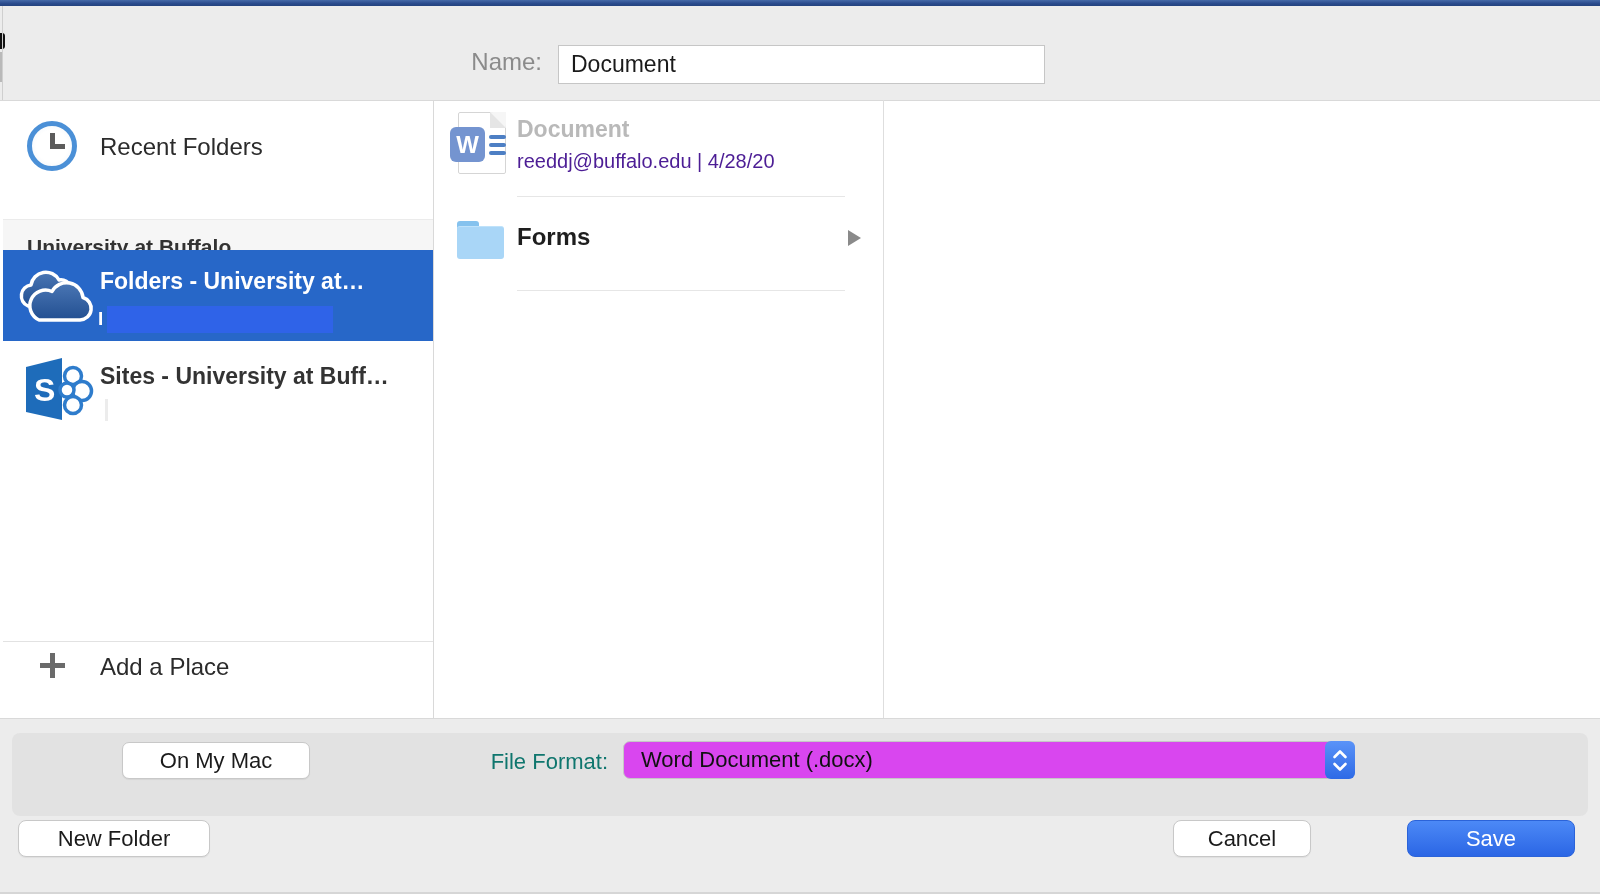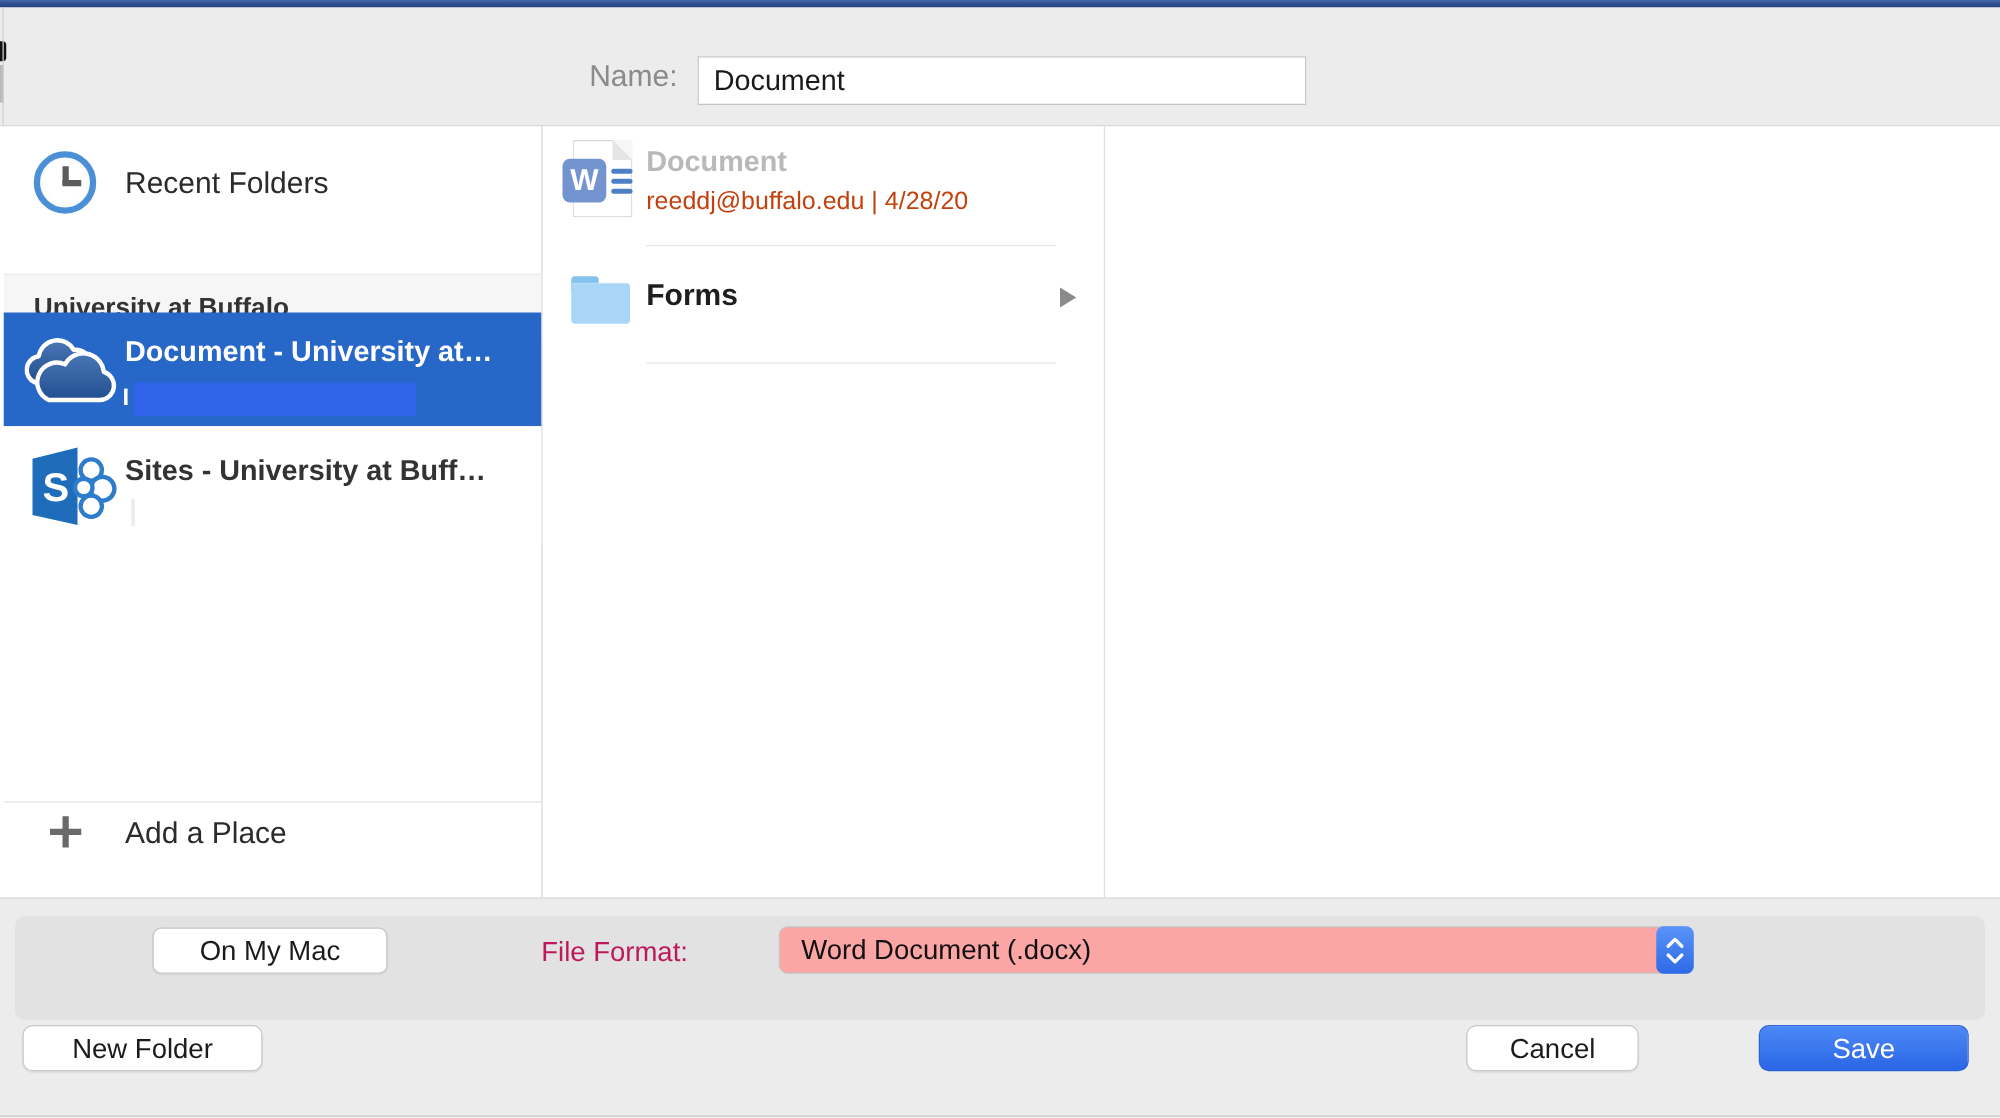--- a/index.html
+++ b/index.html
@@ -57,43 +57,43 @@
   .doc-page { left:458px; top:112px; width:48px; height:62px; background:#fff;
     border:1px solid #d5d5d5; border-radius:2px;
     clip-path:polygon(0 0, 72% 0, 100% 22%, 100% 100%, 0 100%); }
   .doc-fold { left:490px; top:112px; width:0; height:0;
     border-left:16px solid #e3e3e3; border-top:16px solid #f6f6f6; opacity:.9; }
   .doc-wbox { left:450px; top:127px; width:35px; height:35px; background:#7494d0; border-radius:6px;
     display:flex; align-items:center; justify-content:center; color:#fff; font-size:24px; font-weight:700; }
   .doc-line { position:absolute; width:17px; height:4px; background:#4d7fc4; border-radius:2px; }
 
   .doc-title { left:517px; top:116px; font-size:23px; font-weight:600; color:#b9b9b9; }
-  .doc-subtitle { left:517px; top:150px; font-size:20px; font-weight:500; color:#c2410c; }
+  .doc-subtitle { left:517px; top:150px; font-size:20px; font-weight:500; color:#4c1d95; }
   .hdiv-doc { left:517px; top:196px; width:328px; height:1px; background:#e6e6e6; }
 
   
   .folder-tab { left:457px; top:221px; width:22px; height:12px; background:#85c2ee; border-radius:3px 3px 0 0; }
   .folder-body { left:457px; top:226px; width:47px; height:33px; background:#a9d6f7;
     border-radius:3px; border-top:1px solid #bfe2fa; }
   .forms-label { left:517px; top:223px; font-size:24px; font-weight:600; color:#1e1e1e; }
   .disclosure { left:848px; top:230px; width:0; height:0;
     border-left:13px solid #8a8a8a; border-top:8px solid transparent; border-bottom:8px solid transparent; }
   .hdiv-forms { left:517px; top:290px; width:328px; height:1px; background:#e6e6e6; }
 
   
   .footer { left:0; top:718px; width:1600px; height:176px; background:#ececec; border-top:1px solid #d9d9d9; }
   .footer-panel { left:12px; top:733px; width:1576px; height:83px; background:#e2e2e2; border-radius:8px; }
 
   .btn { display:flex; align-items:center; justify-content:center; background:#fff;
     border:1px solid #c8c8c8; border-radius:7px; font-size:22px; color:#1b1b1b;
     box-shadow:0 1px 1px rgba(0,0,0,0.06); cursor:default; }
   .btn-onmymac { left:122px; top:742px; width:188px; height:37px; }
-  .fileformat-label { left:433px; top:749px; width:175px; font-size:22px; color:#be185d; }
-
-  .dropdown { left:623px; top:741px; width:732px; height:38px; background:#fca5a5;
+  .fileformat-label { left:433px; top:749px; width:175px; text-align:right; font-size:22px; color:#0f766e; }
+
+  .dropdown { left:623px; top:741px; width:732px; height:38px; background:#d946ef;
     border:1px solid #c6c6c6; border-radius:7px; }
   .dropdown-text { position:absolute; left:17px; top:0; line-height:36px; font-size:22px; color:#111; }
   .stepper { position:absolute; right:-1px; top:-1px; width:30px; height:38px; border-radius:6px;
     background:linear-gradient(#5a93f8,#2e6ae6); display:flex; flex-direction:column;
     align-items:center; justify-content:center; gap:3px; }
 
   .btn-newfolder { left:18px; top:820px; width:192px; height:37px; border-radius:8px; }
   .btn-cancel { left:1173px; top:820px; width:138px; height:37px; border-radius:8px; }
   .btn-save { left:1407px; top:820px; width:168px; height:37px; border-radius:8px;
     background:linear-gradient(#4c89f6,#2b66e5); border:1px solid #2b63d9; color:#fff; font-weight:500;
@@ -133,21 +133,21 @@
 <svg class="abs" style="left:14px; top:262px;" width="84" height="66" viewBox="0 0 84 66">
   <defs>
     <linearGradient id="cg" x1="0" y1="0" x2="0" y2="1">
       <stop offset="0" stop-color="#4a76b4"></stop>
         <stop offset="1" stop-color="#224f91"></stop>
     </linearGradient>
   </defs>
   <path d="M14 44 a11 11 0 0 1 3-21 a15 15 0 0 1 28-5 a11 11 0 0 1 8 20 z" fill="url(#cg)" stroke="#fff" stroke-width="3.5" stroke-linejoin="round"></path>
   <path d="M28 58 h38 a11.5 11.5 0 0 0 3-22.5 a16.5 16.5 0 0 0-31-6 a12.5 12.5 0 0 0-13 28.5 z" fill="url(#cg)" stroke="#fff" stroke-width="3.5" stroke-linejoin="round"></path>
 </svg>
-<div class="abs onedrive-title">Document - University at…</div>
+<div class="abs onedrive-title">Folders - University at…</div>
 <div class="abs redact-prefix">I</div>
 <div class="abs redact-bar"></div>
 
 <div class="abs row-sites"></div>
 <svg class="abs" style="left:22px; top:355px;" width="76" height="68" viewBox="0 0 76 68">
   <polygon points="4,12 40,3 40,65 4,57" fill="#1e6cba"></polygon>
   <circle cx="51" cy="21" r="8.5" fill="#fff" stroke="#2e7ccc" stroke-width="3.5"></circle>
   <circle cx="60" cy="36" r="9.5" fill="#fff" stroke="#2e7ccc" stroke-width="3.5"></circle>
   <circle cx="51" cy="50" r="8.5" fill="#fff" stroke="#2e7ccc" stroke-width="3.5"></circle>
   <circle cx="45" cy="35" r="7" fill="#fff" stroke="#2e7ccc" stroke-width="3.5"></circle>

